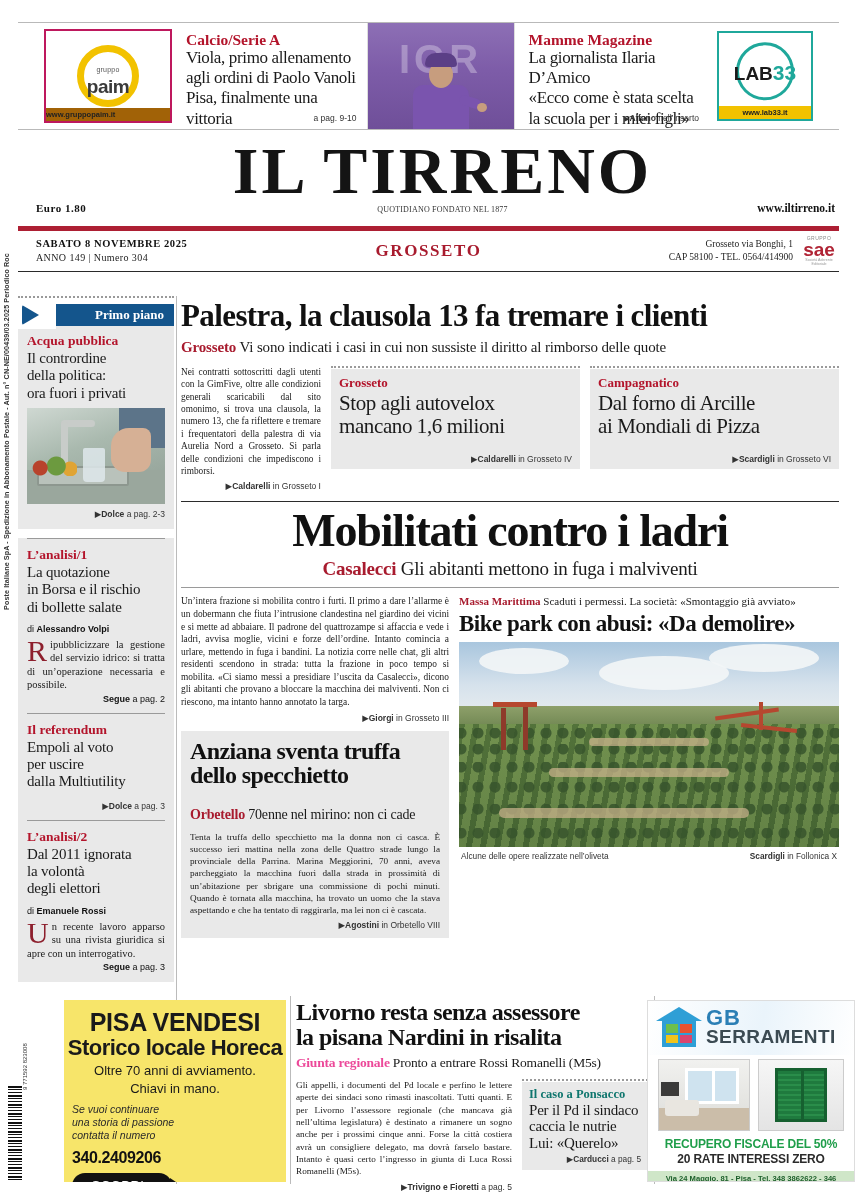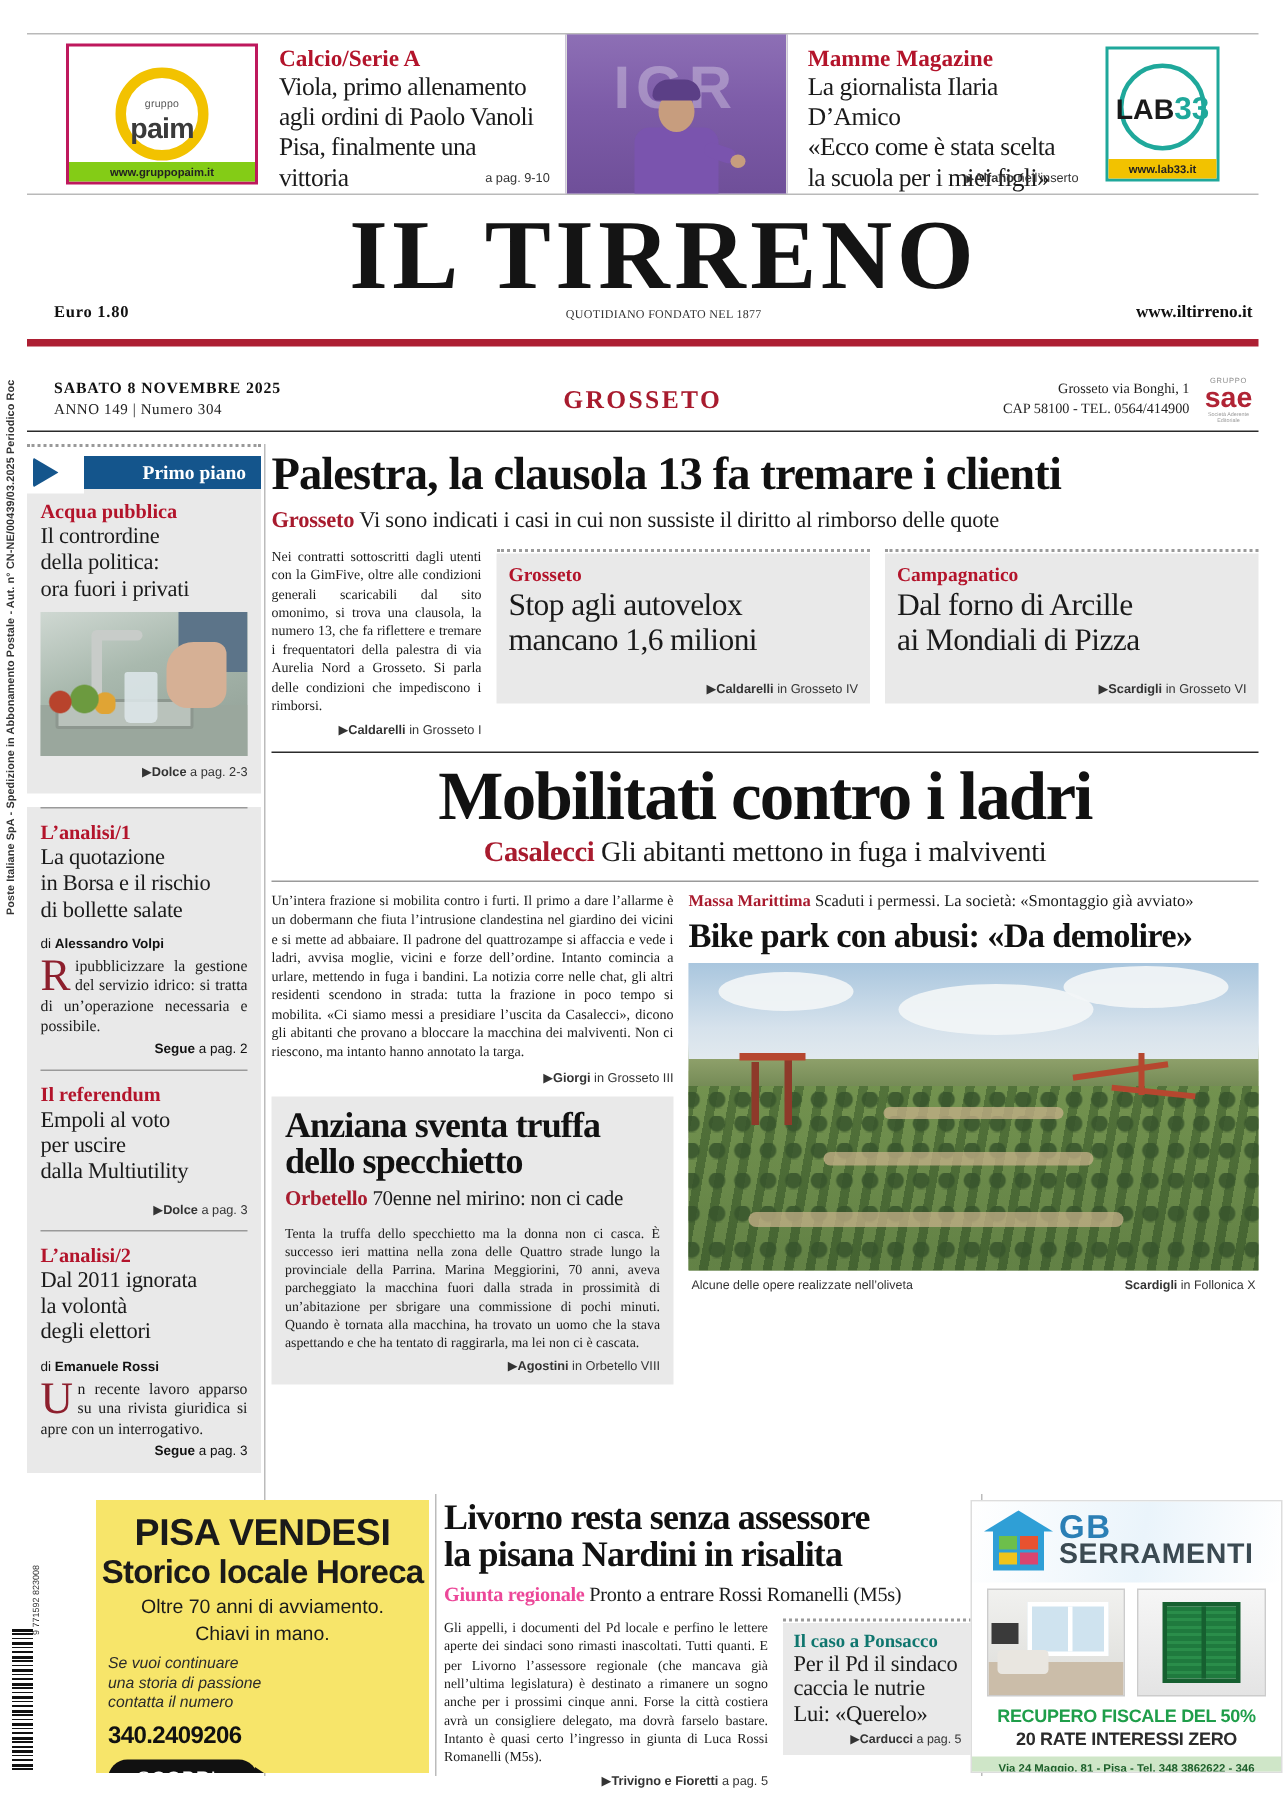--- a/index.html
+++ b/index.html
@@ -21,22 +21,22 @@
              background: #fff; position: relative; display:flex; flex-direction:column;
              align-items:center; justify-content:center; }
   .paim-ring { width: 62px; height: 62px; border: 7px solid #f2c200; border-radius: 50%;
                position: relative; }
   .paim-gruppo { position: absolute; left: 50%; top: 14px; transform: translateX(-50%);
                  font-family: "Liberation Sans", sans-serif; font-size: 7px; color: #555;
                  letter-spacing: .2px; }
   .paim-word { position: absolute; left: 50%; top: 24px; transform: translateX(-50%);
                font-family: "Liberation Sans", sans-serif; font-weight: bold; font-size: 19px;
                color: #3a3a3a; letter-spacing: -.5px; }
-  .paim-url { position: absolute; left: 0; right: 0; bottom: 0; background: #84cc16;
-              text-align: center; font-family: "Liberation Sans", sans-serif;
+  .paim-url { position: absolute; left: 0; right: 0; bottom: 0; background: #a16207;
+              text-align: left; font-family: "Liberation Sans", sans-serif;
               font-size: 7.5px; font-weight: bold; color: #222; padding: 2px 0; }
 
   .teaser { padding: 8px 10px 6px 14px; flex: 1; position: relative; }
   .teaser .kicker { color: #b3142b; font-weight: bold; font-size: 15.5px; line-height: 1.12;
                     font-family: "Liberation Serif", serif; }
   .teaser .tline { font-size: 17px; line-height: 1.18; letter-spacing: -.35px; color:#1a1a1a; }
   .teaser .ref { position: absolute; right: 10px; bottom: 6px;
                  font-family: "Liberation Sans", sans-serif; font-size: 8.5px; color: #333; }
   .teaser .ref b { font-weight: bold; }
   .teaser .ref .tri { color:#333; font-size: 7px; }
@@ -52,21 +52,21 @@
   .tp-head { position:absolute; left:24px; top:16px; width:24px; height:27px; border-radius:50%;
              background:#c79d7e; }
   .tp-cap { position:absolute; left:20px; top:8px; width:32px; height:14px; border-radius:12px 12px 4px 4px;
             background:#5b3f86; }
   .tp-body { position:absolute; left:8px; top:40px; width:56px; height:48px; border-radius:10px 10px 4px 4px;
              background:#7a54ae; }
   .tp-arm { position:absolute; right:-4px; top:52px; width:22px; height:10px; border-radius:6px;
             background:#7a54ae; transform: rotate(18deg); }
   .tp-hand { position:absolute; right:-10px; top:58px; width:10px; height:9px; border-radius:50%; background:#c79d7e; }
 
-  .ad-lab33 { width: 76px; margin: 8px 26px 8px 8px; border: 2px solid #1fa89b; background:#fff;
+  .ad-lab33 { width: 96px; margin: 8px 26px 8px 8px; border: 2px solid #1fa89b; background:#fff;
               position: relative; }
   .lab-circle { position:absolute; left:50%; top:50%; transform: translate(-50%,-58%);
                 width: 58px; height: 58px; border: 3px solid #1fa89b; border-radius: 50%; }
   .lab-text { position:absolute; left:50%; top:50%; transform: translate(-50%,-62%);
               font-family:"Liberation Sans", sans-serif; font-weight: bold; font-size: 19px;
               color:#1a1a1a; white-space: nowrap; }
   .lab-text i { color:#1fa89b; font-style: normal; font-size: 21px; }
   .lab-url { position:absolute; left:0; right:0; bottom:0; background:#f2c200; text-align:center;
              font-family:"Liberation Sans", sans-serif; font-size: 7.5px; font-weight:bold;
              color:#222; padding: 2px 0; }
@@ -77,21 +77,21 @@
                 font-size: 66px; letter-spacing: 3px; color: #141414; line-height: .95;
                 padding-left: 28px; }
   .mast-sub { text-align: center; font-size: 8px; letter-spacing: .2px; color: #333;
               margin-top: 2px; padding-left: 28px; }
   .mast-row { position: relative; height: 16px; margin-top: -12px; }
   .mast-euro { position: absolute; left: 18px; top: 0; font-weight: bold; font-size: 11px; letter-spacing:.5px;}
   .mast-web { position: absolute; right: 4px; top: 0; font-weight: bold; font-size: 11.5px;
               font-family:"Liberation Serif", serif; }
   .mast-rule { height: 5px; background: #ad1f33; margin-top: 8px; }
 
-  .mast-info { position: relative; height: 38px; padding-top: 6px; margin-top: 16px; }
+  .mast-info { position: relative; height: 38px; padding-top: 6px; }
   .mi-left { position: absolute; left: 18px; top: 6px; line-height: 1.35; }
   .mi-left .d1 { font-weight: bold; font-size: 10.5px; letter-spacing: .6px; }
   .mi-left .d2 { font-size: 10px; letter-spacing: .4px; color:#222; }
   .mi-center { position: absolute; left: 0; right: 0; top: 10px; text-align: center;
                color: #a81b2e; font-weight: bold; font-size: 17px; letter-spacing: 1.6px; }
   .mi-right { position: absolute; right: 46px; top: 7px; text-align: right; font-size: 9.5px;
               line-height: 1.45; color: #222; }
   .sae { position: absolute; right: 2px; top: 4px; width: 36px; text-align: center; }
   .sae .g { font-family:"Liberation Sans", sans-serif; font-size: 5px; color:#8a8a8a; letter-spacing:.5px;}
   .sae .s { font-family:"Liberation Sans", sans-serif; font-weight: bold; font-size: 19px;
@@ -214,21 +214,21 @@
   .struct2 { position:absolute; background:#b6472f; }
   .dirt { position:absolute; background:#c6b089; opacity:.75; }
   .photo-cap { display:flex; justify-content: space-between; align-items:center;
                font-family:"Liberation Sans", sans-serif; font-size: 8.3px; color:#333;
                padding: 4px 2px 0 2px; }
   .photo-cap b { font-weight: bold; }
 
   .ml-text { font-size: 9.4px; line-height: 1.34; text-align: justify; color:#1a1a1a; }
   .ml-box { background: #e9e9e9; padding: 8px 9px 8px 9px; margin-top: 8px; position: relative; }
   .mlb-title { font-weight: bold; font-size: 24px; line-height: 1.02; letter-spacing:-.6px; color:#111; }
-  .mlb-sub { font-size: 14px; margin-top: 4px; letter-spacing:-.2px; color:#1a1a1a;}
+  .mlb-sub { font-size: 14px; margin-top: 19px; letter-spacing:-.2px; color:#1a1a1a;}
   .mlb-sub b { color:#a81b2e; font-weight: bold; }
   .mlb-body { font-size: 9.2px; line-height: 1.33; text-align: justify; margin-top: 8px; color:#1a1a1a;}
 
   
   .bottom { position: absolute; left: 34px; top: 1000px; width: 821px; height: 190px; }
   .bot-ad-left { position: absolute; left: 30px; top: 0; width: 222px; height: 182px;
                  background: #f7e56a; overflow:hidden; }
   .pv-t1 { text-align:center; font-family:"Liberation Sans", sans-serif; font-weight:bold;
            font-size: 25px; color:#1a1a1a; margin-top: 8px; letter-spacing:-.3px;}
   .pv-t2 { text-align:center; font-family:"Liberation Sans", sans-serif; font-weight:bold;

